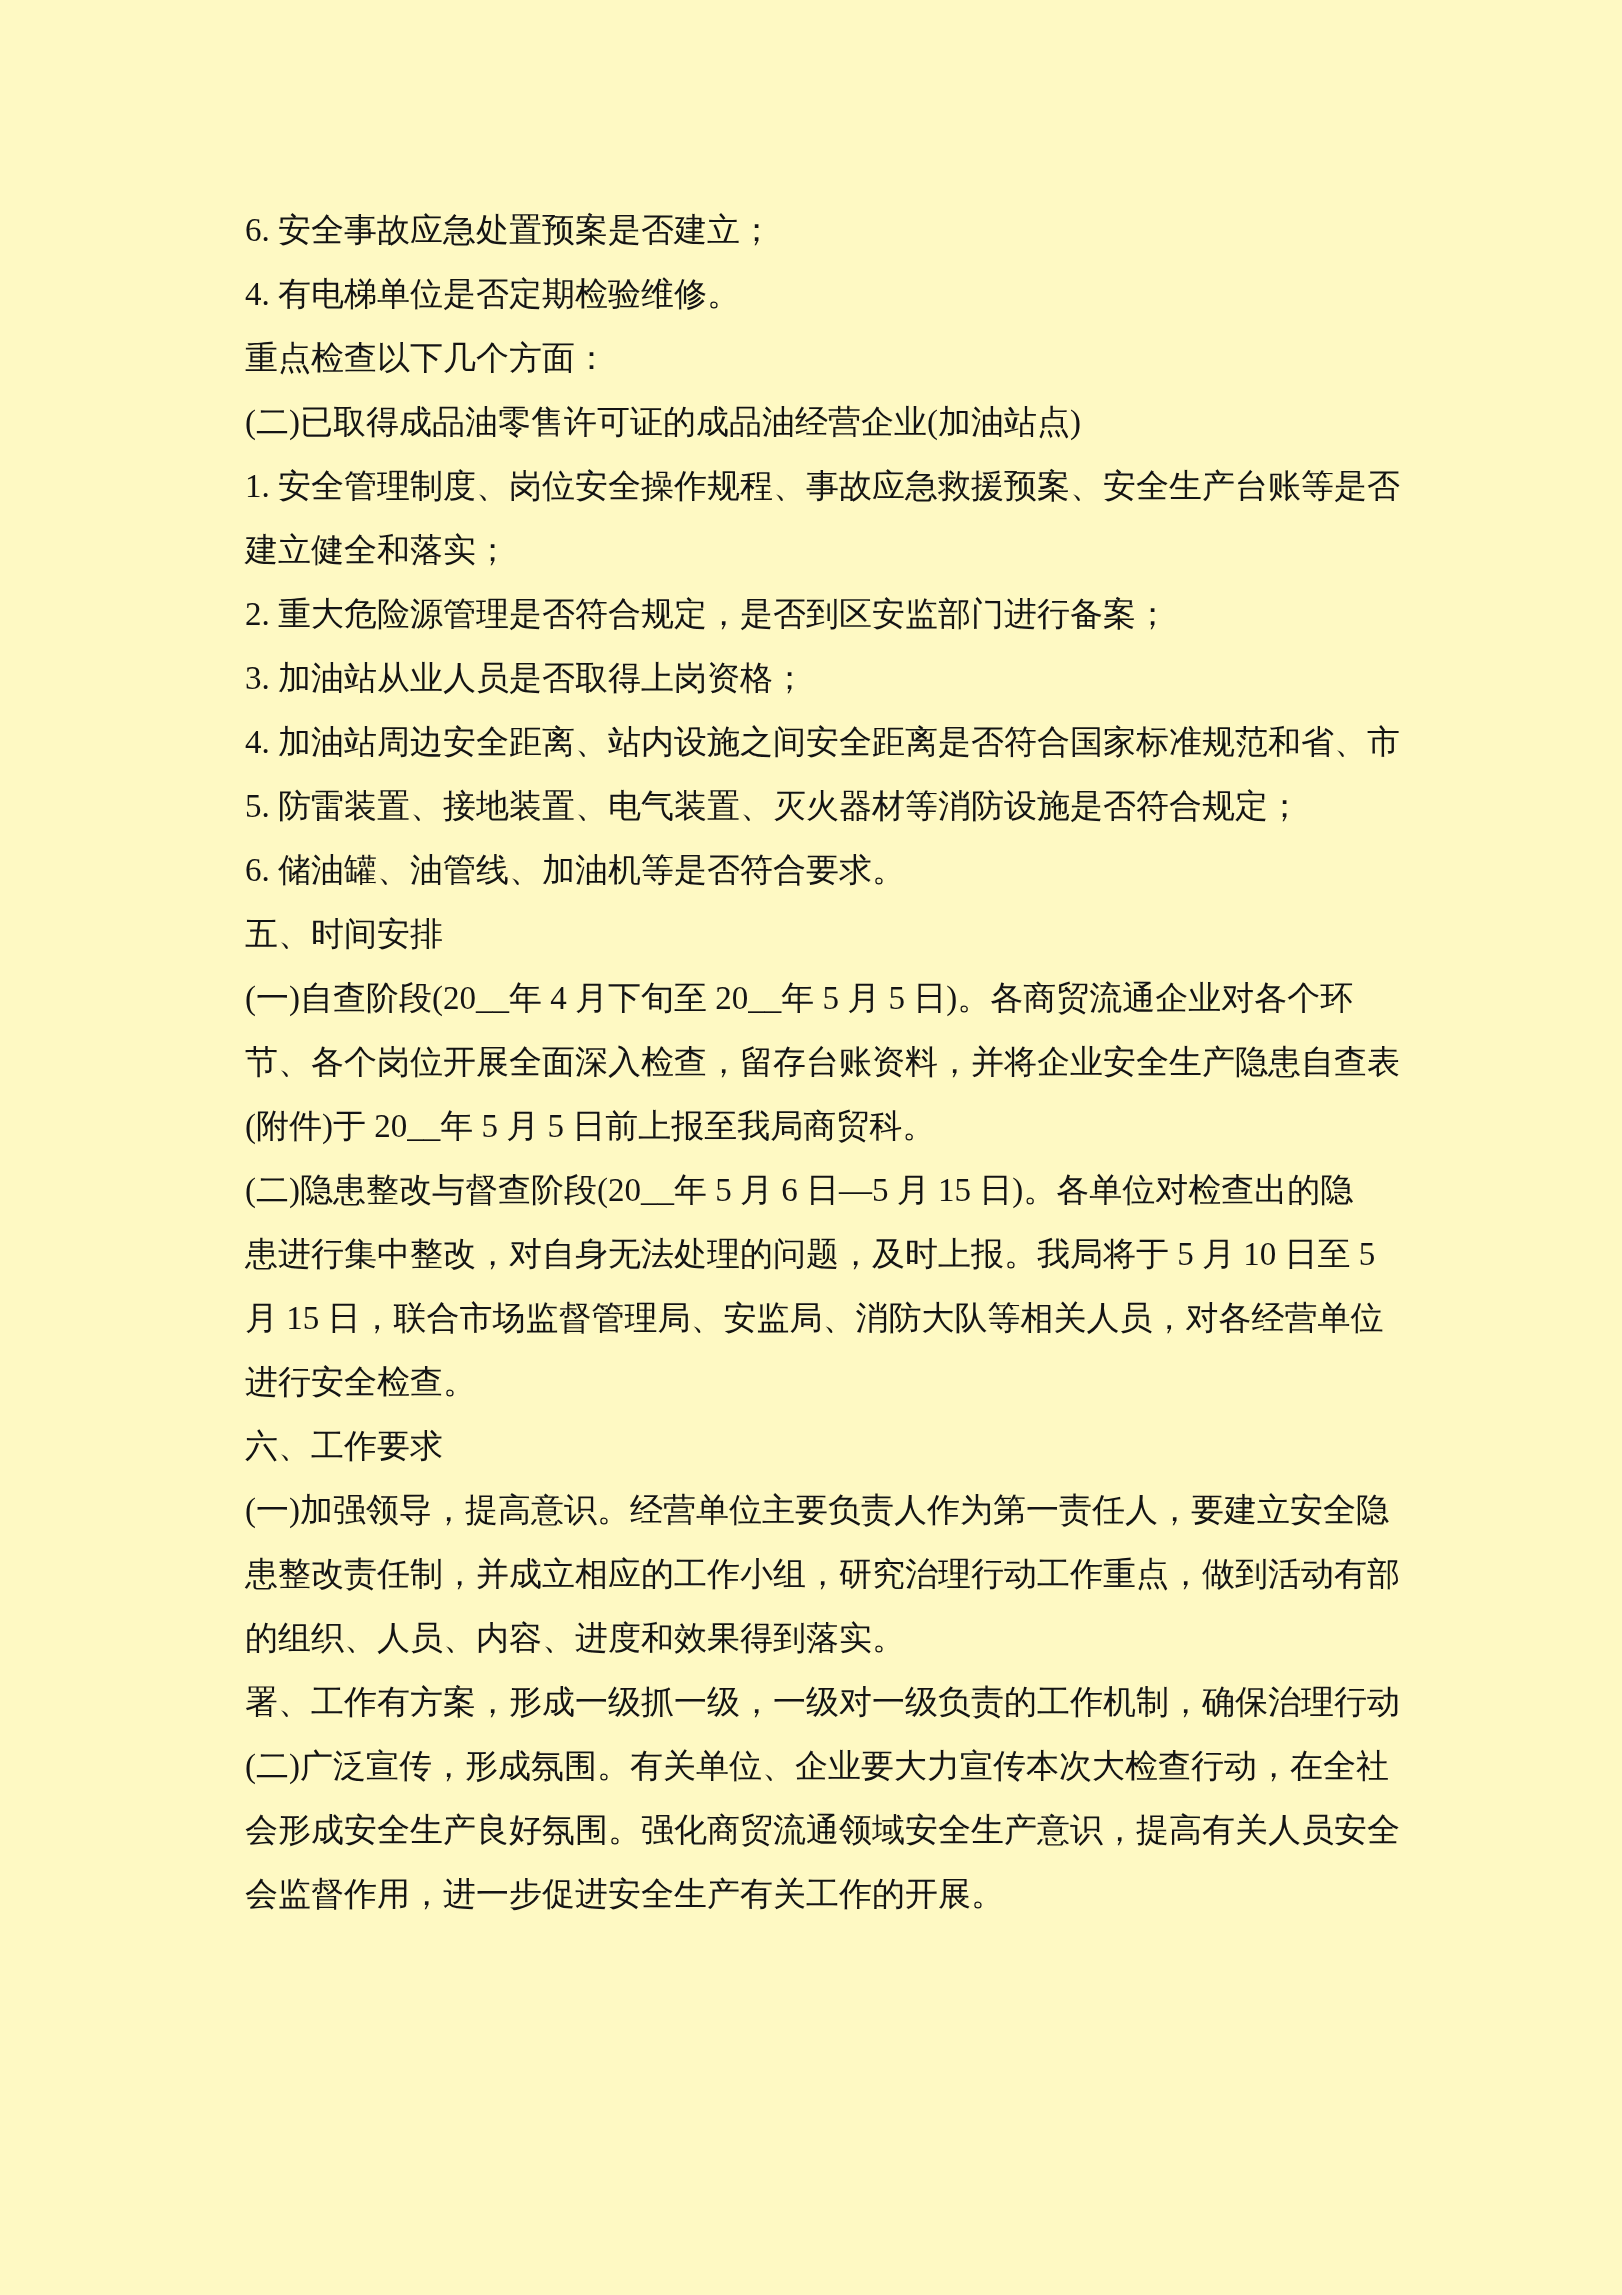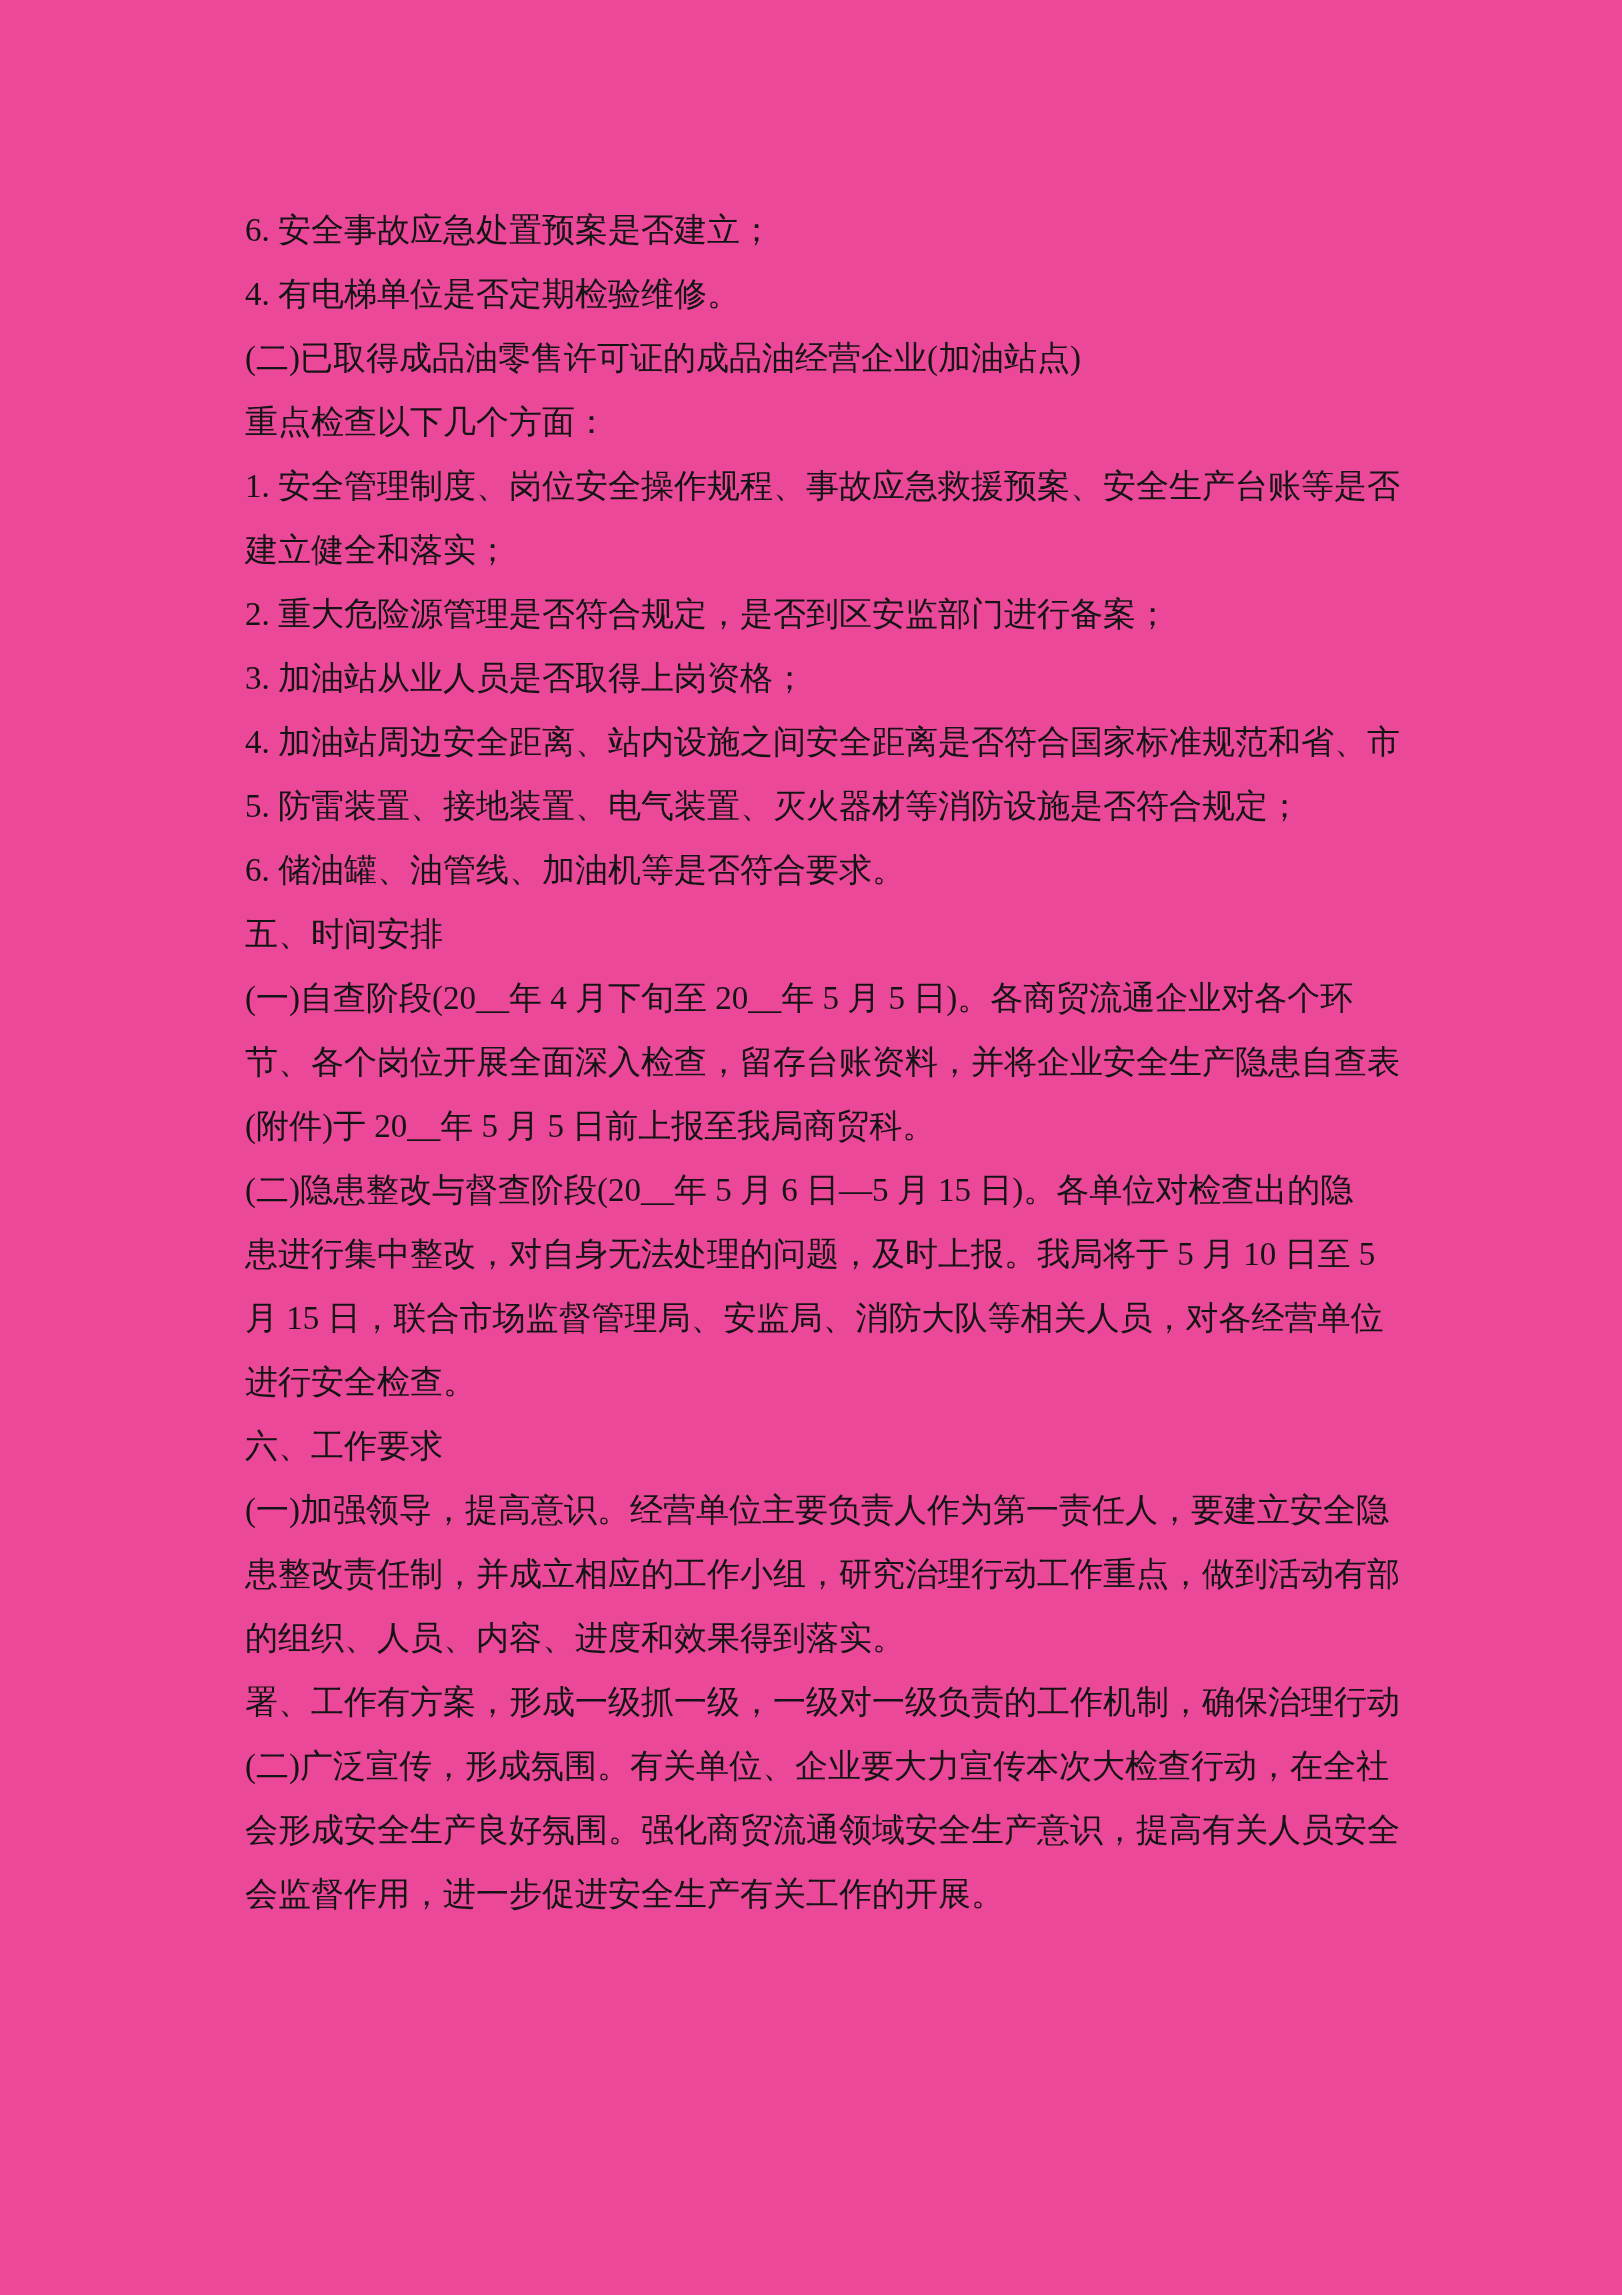--- a/index.html
+++ b/index.html
@@ -6,21 +6,21 @@
     margin: 0;
     padding: 0;
     width: 1623px;
     height: 2295px;
     background: #fafaf9;
   }
   .page {
     position: relative;
     width: 1623px;
     height: 2295px;
-    background: #ec4899;
+    background: #fef9c3;
     overflow: hidden;
     font-family: "Liberation Serif", "DejaVu Serif", serif;
     color: #141414;
   }
   .content {
     position: absolute;
     top: 198px;
     left: 245px;
     width: 1152px;
   }
@@ -32,22 +32,22 @@
     text-align: left;
   }
 </style>
 </head>
 <body>
 
 <div class="page">
   <div class="content">
     <div class="line">6. 安全事故应急处置预案是否建立；</div>
     <div class="line">4. 有电梯单位是否定期检验维修。</div>
+    <div class="line">重点检查以下几个方面：</div>
     <div class="line">(二)已取得成品油零售许可证的成品油经营企业(加油站点)</div>
-    <div class="line">重点检查以下几个方面：</div>
     <div class="line">1. 安全管理制度、岗位安全操作规程、事故应急救援预案、安全生产台账等是否</div>
     <div class="line">建立健全和落实；</div>
     <div class="line">2. 重大危险源管理是否符合规定，是否到区安监部门进行备案；</div>
     <div class="line">3. 加油站从业人员是否取得上岗资格；</div>
     <div class="line">4. 加油站周边安全距离、站内设施之间安全距离是否符合国家标准规范和省、市</div>
     <div class="line">5. 防雷装置、接地装置、电气装置、灭火器材等消防设施是否符合规定；</div>
     <div class="line">6. 储油罐、油管线、加油机等是否符合要求。</div>
     <div class="line">五、时间安排</div>
     <div class="line">(一)自查阶段(20__年 4 月下旬至 20__年 5 月 5 日)。各商贸流通企业对各个环</div>
     <div class="line">节、各个岗位开展全面深入检查，留存台账资料，并将企业安全生产隐患自查表</div>

